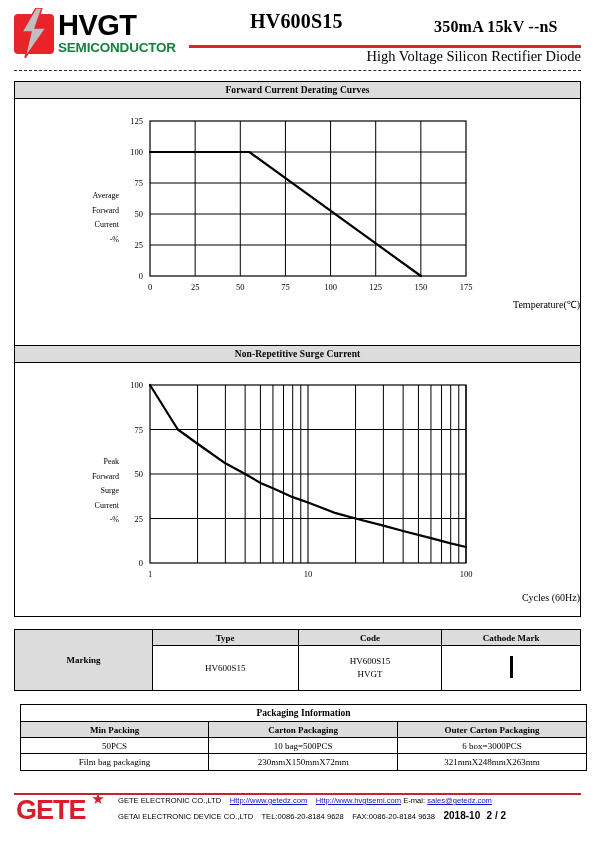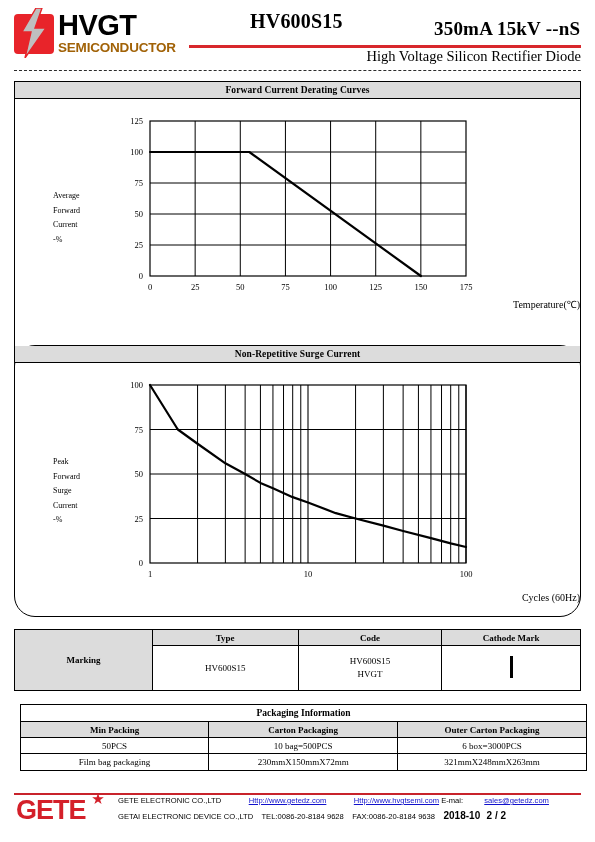--- a/index.html
+++ b/index.html
@@ -11,57 +11,57 @@
   .page{position:absolute;left:0;top:0;width:595px;height:842px;padding-left:40px;}
 
   
   .header{position:absolute;left:14px;top:8px;width:567px;height:56px;}
   .logo-wrap{position:absolute;left:0;top:4px;width:162px;height:50px;}
   .logo-sq{position:absolute;left:0;top:2px;width:40px;height:40px;background:#E8242A;border-radius:4px;}
   .bolt{position:absolute;left:2px;top:-4px;width:36px;height:50px;}
   .logo-hvgt{position:absolute;left:44px;top:-2px;font-family:"Liberation Sans",sans-serif;
     font-weight:bold;font-size:29px;letter-spacing:-0.5px;line-height:30px;color:#000;}
   .logo-semi{position:absolute;left:44px;top:28px;font-family:"Liberation Sans",sans-serif;
-    font-weight:bold;font-size:13.5px;letter-spacing:-0.2px;line-height:15px;color:#a16207;}
+    font-weight:bold;font-size:13.5px;letter-spacing:-0.2px;line-height:15px;color:#15803d;}
   .redline-head{position:absolute;left:175px;top:37px;width:392px;height:3px;background:#D8272C;}
   .part-no{position:absolute;left:236px;top:2px;font-size:20px;font-weight:bold;letter-spacing:0.2px;}
-  .ratings{position:absolute;left:420px;top:10px;font-size:19px;font-weight:bold;letter-spacing:0.2px;}
+  .ratings{position:absolute;left:420px;top:10px;font-size:16px;font-weight:bold;letter-spacing:0.2px;}
   .subtitle{position:absolute;left:567px;top:40px;transform:translateX(-100%);
     font-size:14.5px;white-space:nowrap;}
   .dashed{position:absolute;left:14px;top:70px;width:567px;height:0;
     border-top:1.4px dashed #2b2b2b;}
 
   
   .panel{position:absolute;border:1.2px solid #000;box-sizing:border-box;background:#fff;}
   .panel-title{height:16px;line-height:16px;text-align:center;background:#DCDCDC;
     border-bottom:1.2px solid #000;font-size:9.5px;font-weight:bold;letter-spacing:0.1px;}
   .panel-body{position:relative;}
 
-  .ylab{position:absolute;text-align:left;font-size:8px;line-height:14.5px;}
+  .ylab{position:absolute;text-align:right;font-size:8px;line-height:14.5px;}
   .xlab{position:absolute;text-align:right;font-size:10px;width:100%;left:0;}
 
   
   table{border-collapse:collapse;}
   .tbl{position:absolute;border:1.3px solid #000;box-sizing:border-box;}
   .tbl td,.tbl th{border:1px solid #000;font-size:9px;text-align:center;padding:0;}
   .hd{background:#DCDCDC;font-weight:bold;}
 
   .mark-cell{background:#DCDCDC;font-weight:bold;font-size:14px;}
   .type-val{font-size:14px;}
   .code-val{font-size:8.5px;line-height:13px;}
   .cathode-bar{display:inline-block;width:3px;height:22px;background:#000;}
 
   
   .footer-line{position:absolute;left:14px;top:793px;width:567px;height:2px;background:#C8232B;}
   .gete{position:absolute;left:16px;top:795px;width:95px;height:30px;}
   .gete-txt{font-family:"Liberation Sans",sans-serif;font-weight:bold;font-size:27px;
     color:#D4202A;letter-spacing:-1px;line-height:30px;}
   .f-row{position:absolute;font-family:"Liberation Sans",sans-serif;font-size:7.6px;
     white-space:nowrap;}
-  .f-link{color:#1111CC;text-decoration:underline;margin-left:19px;}
+  .f-link{color:#1111CC;text-decoration:underline;}
   .f-page{font-weight:bold;font-size:10px;}
 </style>
 </head>
 <body>
 
 <div class="page">
 
   <div class="header">
     <div class="logo-wrap">
       <div class="logo-sq"></div>
@@ -112,21 +112,21 @@
           <text x="270.42857142857144" y="191" text-anchor="middle" font-size="8.5" font-family="&quot;Liberation Serif&quot;,serif" fill="#000">75</text>
           <text x="315.57142857142856" y="191" text-anchor="middle" font-size="8.5" font-family="&quot;Liberation Serif&quot;,serif" fill="#000">100</text>
           <text x="360.7142857142857" y="191" text-anchor="middle" font-size="8.5" font-family="&quot;Liberation Serif&quot;,serif" fill="#000">125</text>
           <text x="405.85714285714283" y="191" text-anchor="middle" font-size="8.5" font-family="&quot;Liberation Serif&quot;,serif" fill="#000">150</text>
           <text x="451" y="191" text-anchor="middle" font-size="8.5" font-family="&quot;Liberation Serif&quot;,serif" fill="#000">175</text>
         </svg>
       <div class="xlab" style="top:198px;">Temperature(℃)</div>
     </div>
   </div>
 
-  <div class="panel" style="left:14px;top:345px;width:567px;height:272px;border-radius:21px;">
+  <div class="panel" style="left:14px;top:345px;width:567px;height:272px;">
     <div class="panel-title">Non-Repetitive Surge Current</div>
     <div class="panel-body" style="height:254px;">
       <div class="ylab" style="left:38px;top:92px;width:66px;">
         <div>Peak</div>
         <div>Forward</div>
         <div>Surge</div>
         <div>Current</div>
         <div>-%</div>
       </div>
       <svg id="chart2-svg" width="567" height="254">

